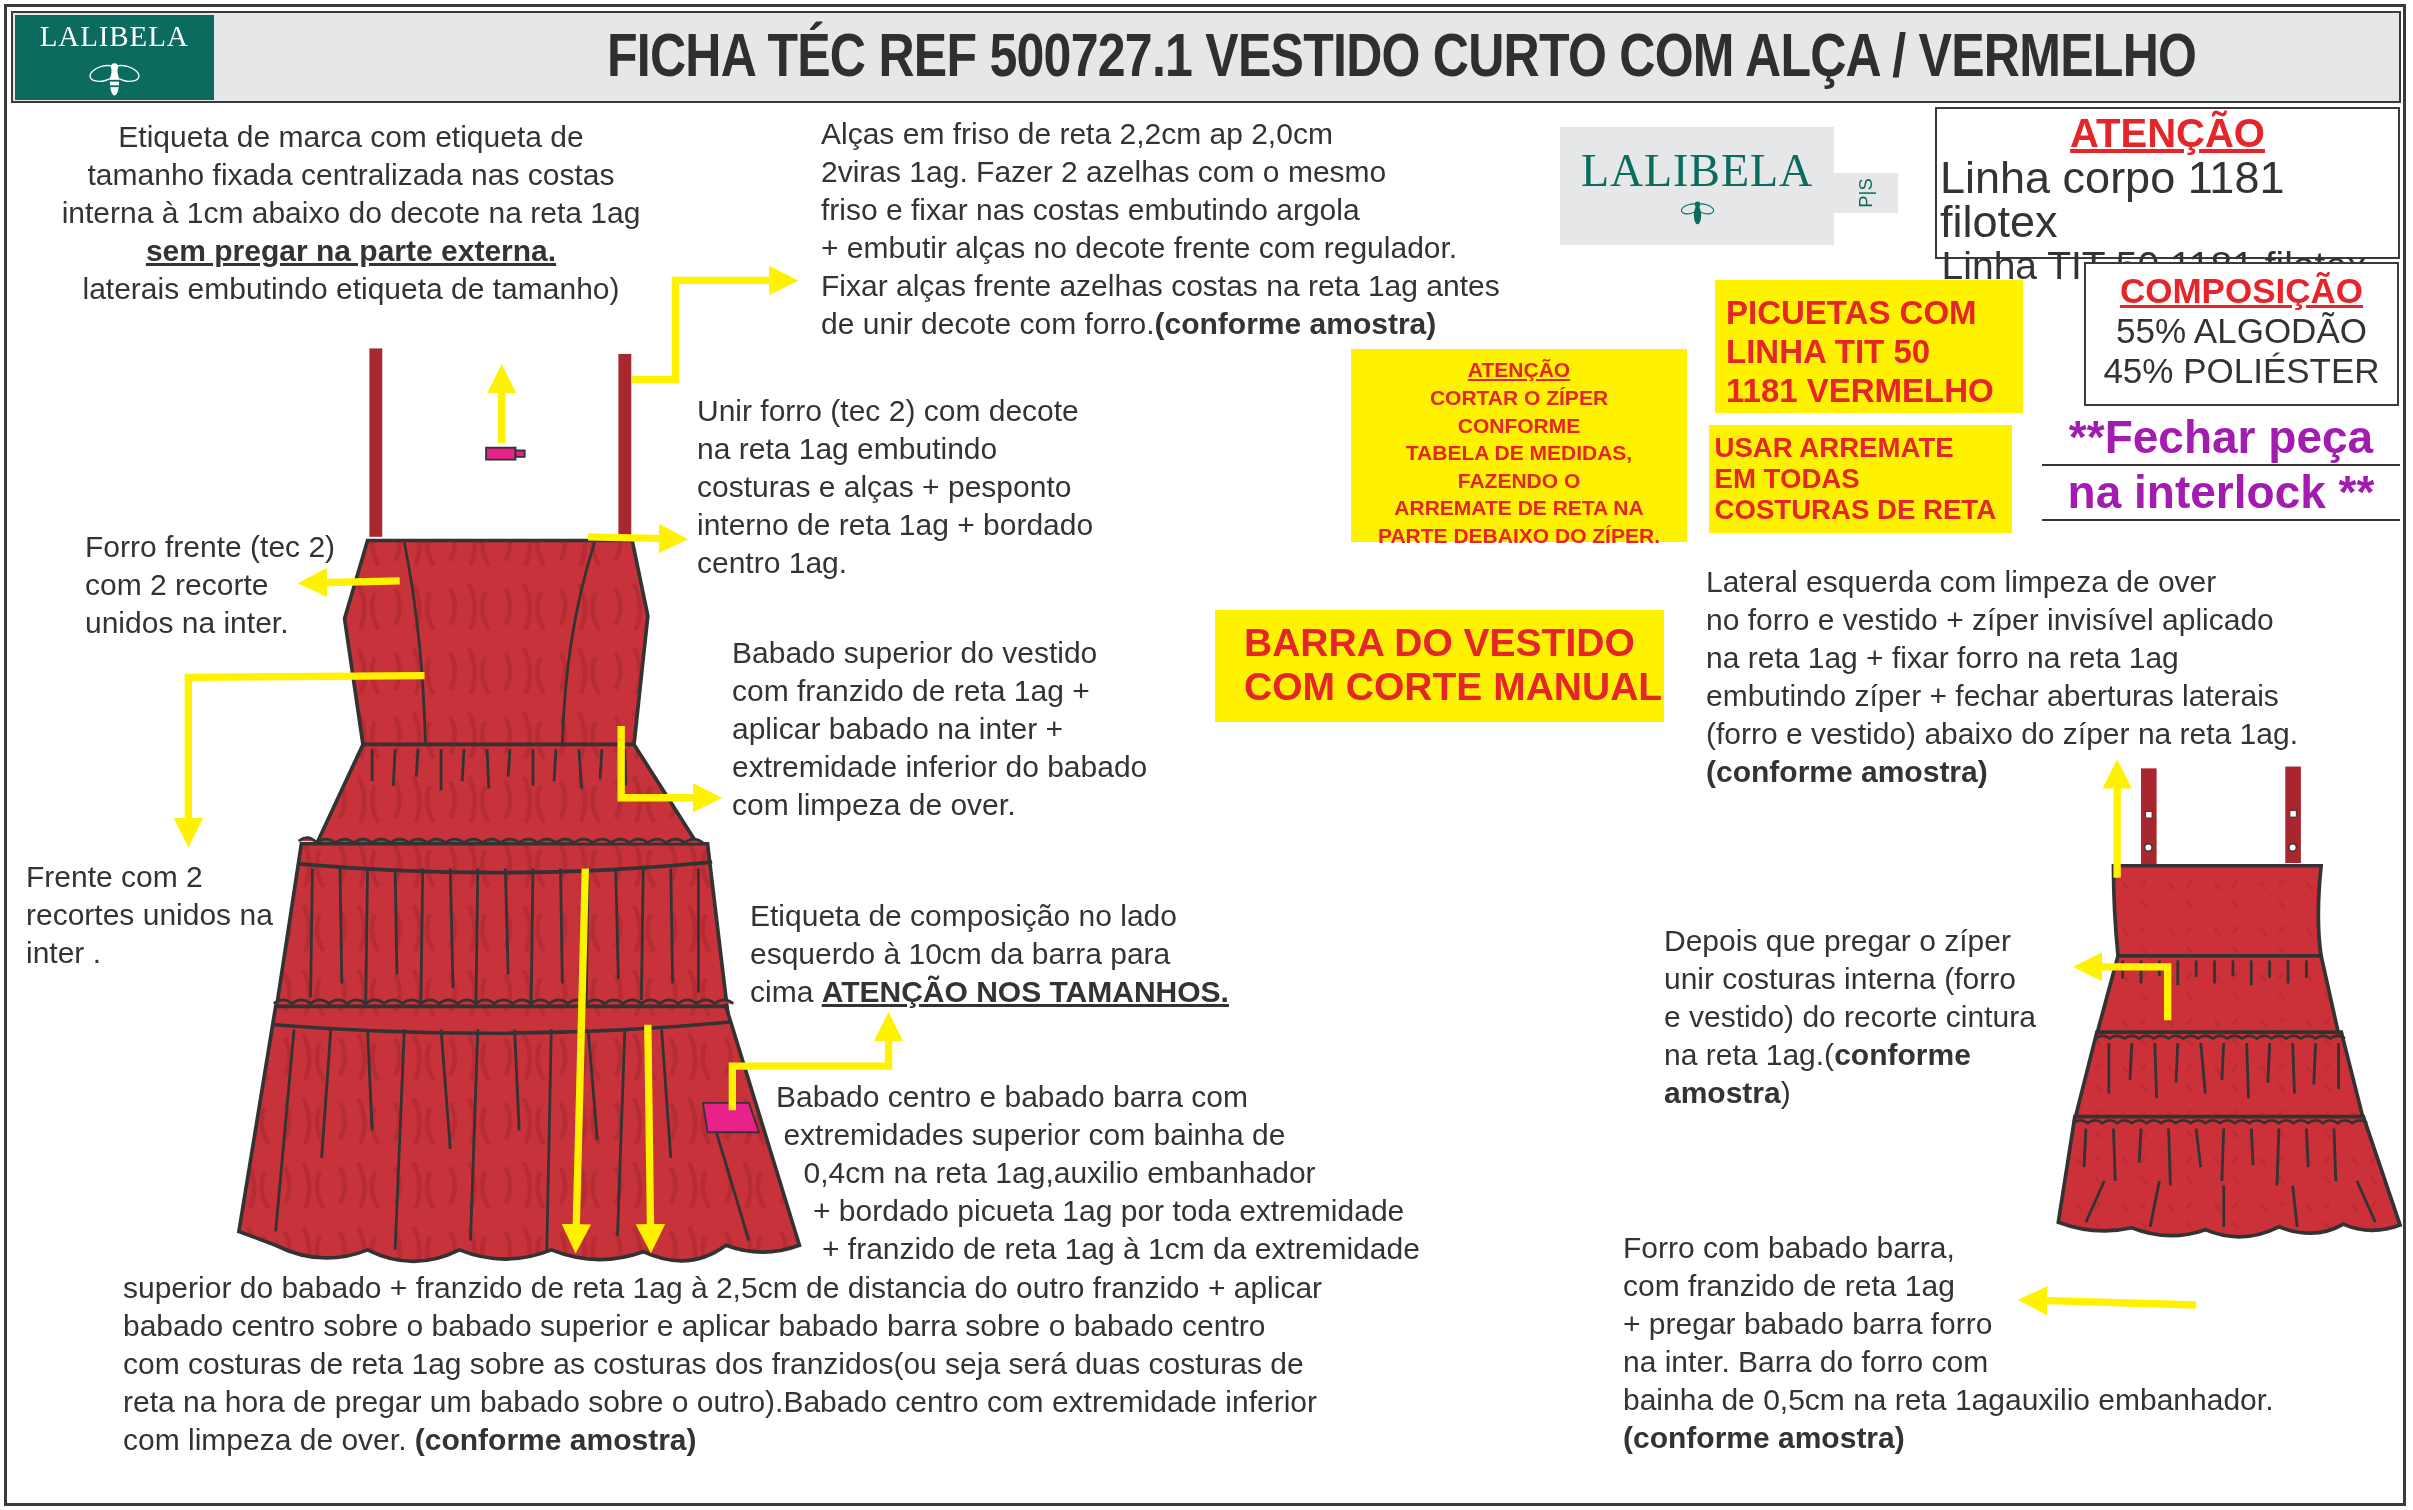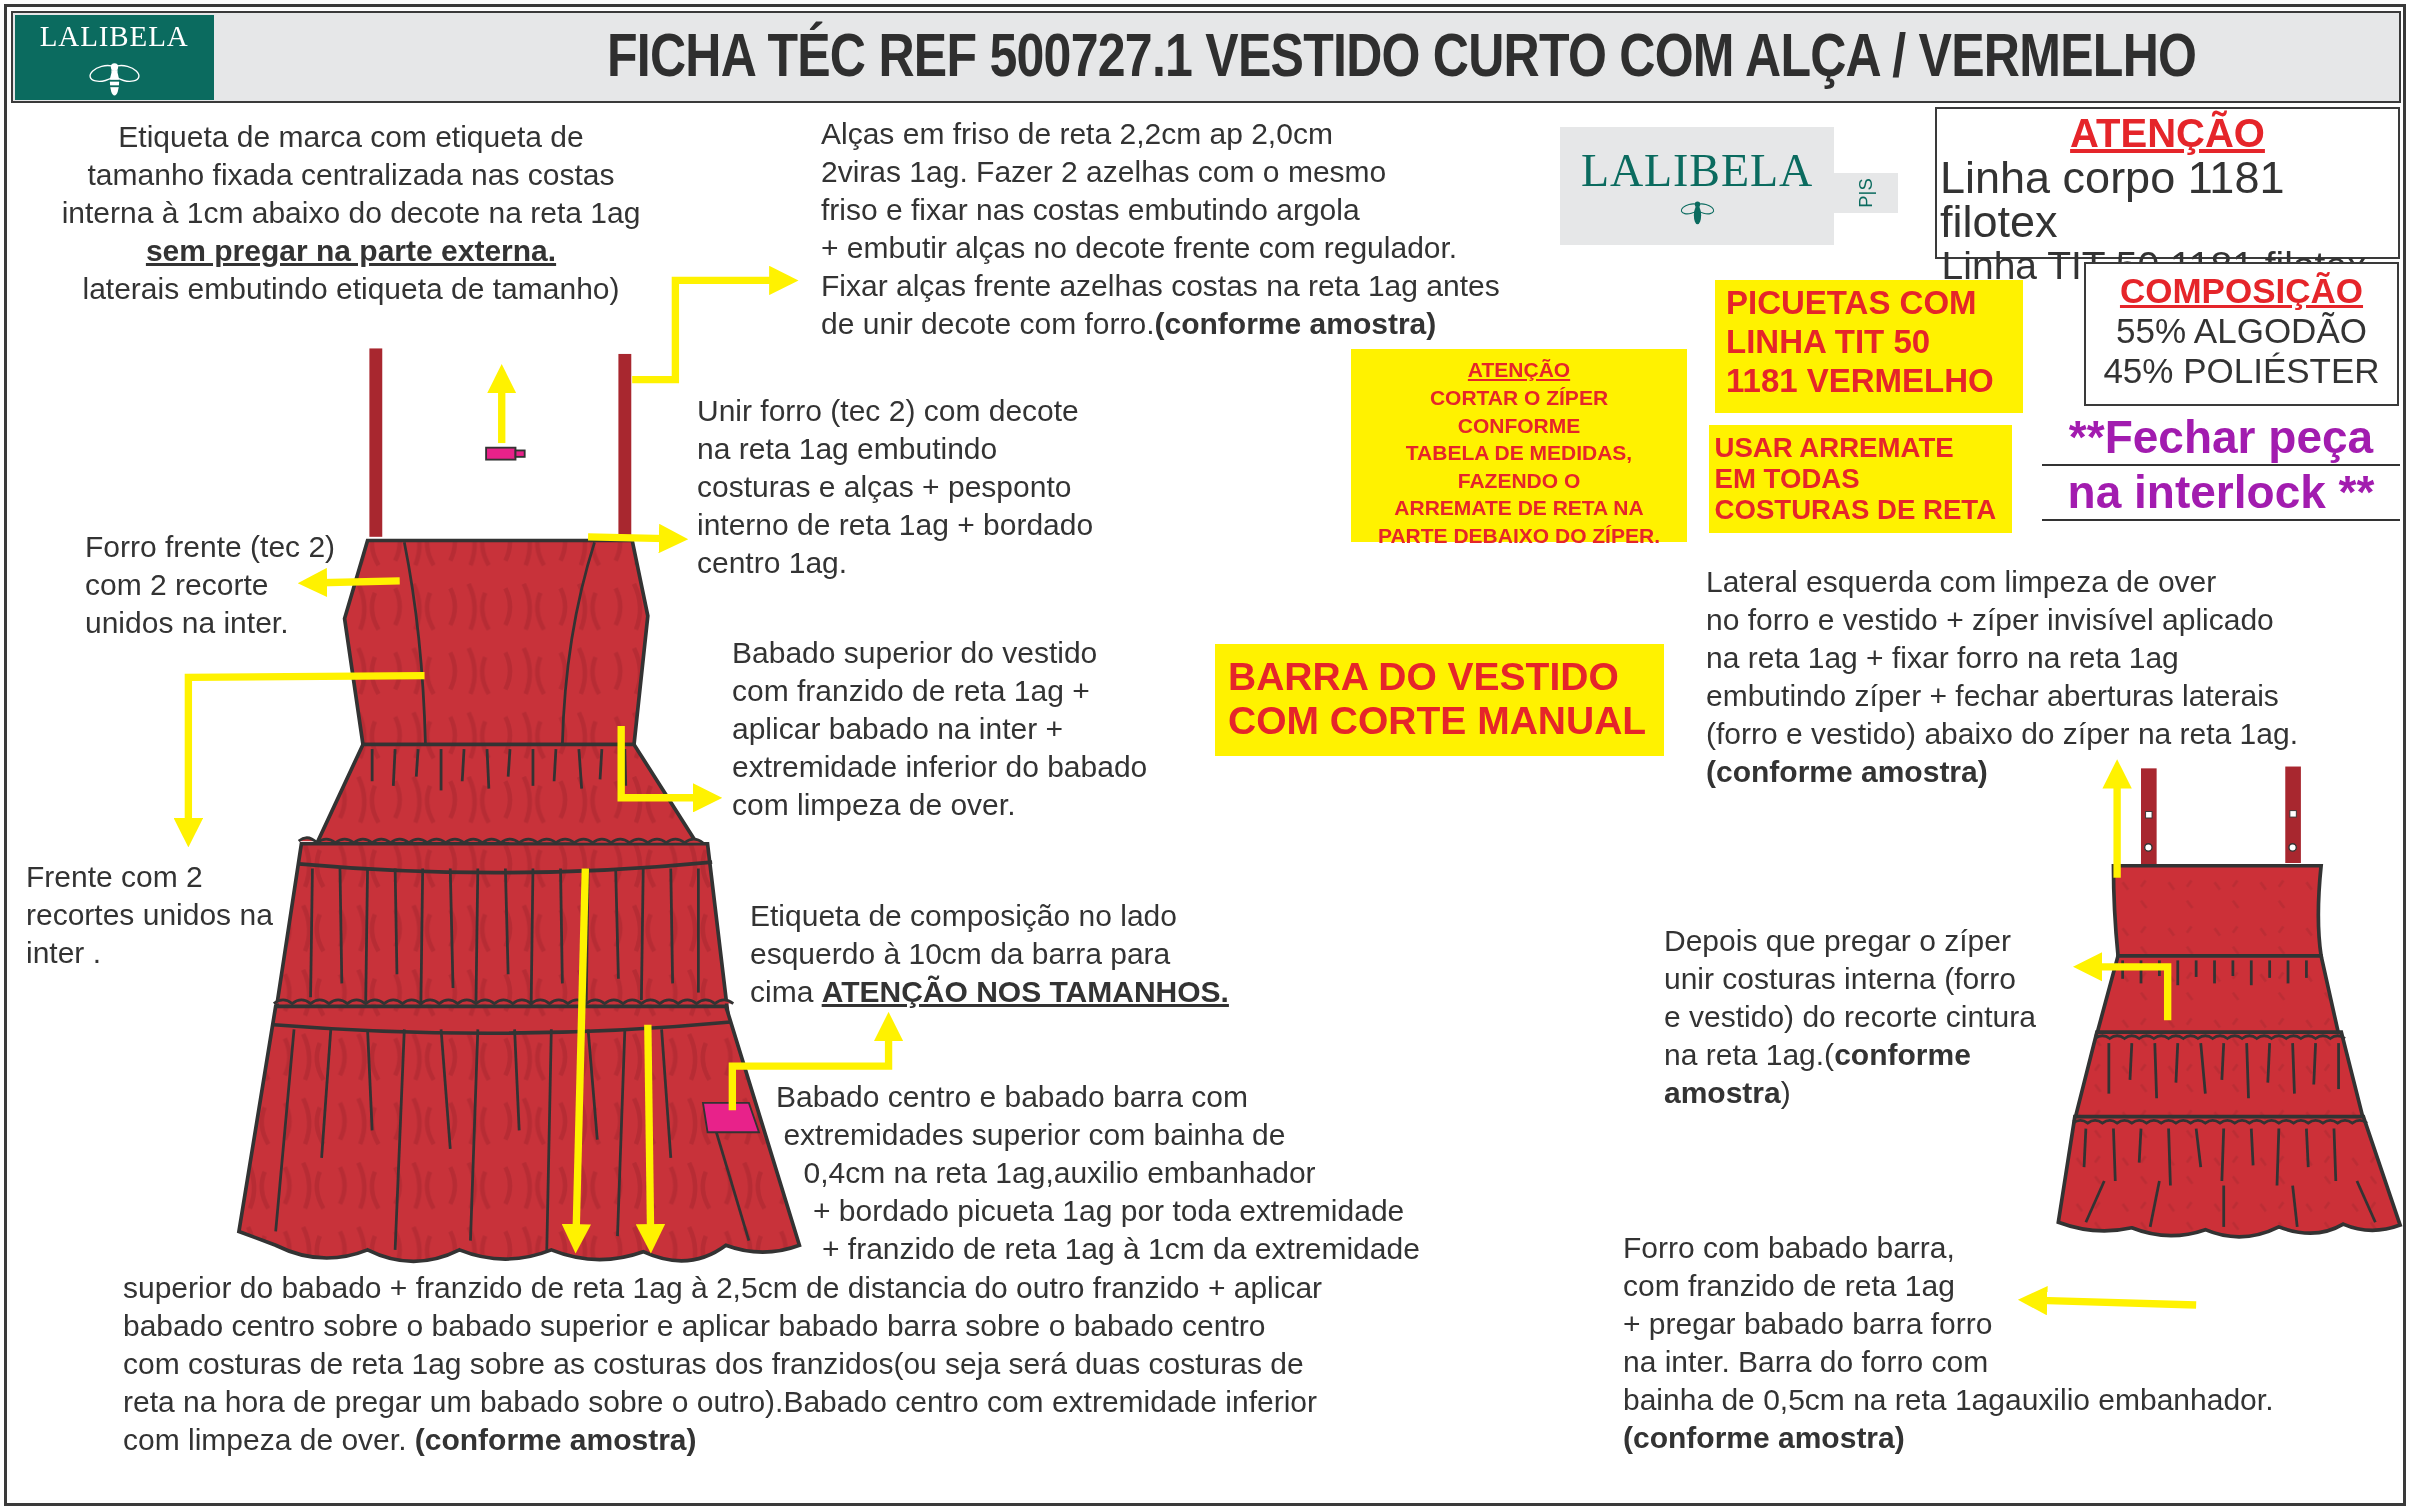--- a/index.html
+++ b/index.html
@@ -344,29 +344,29 @@
 <div class="ybox" style="left:1351px; top:349px; width:336px; height:193px; text-align:center; font-size:21px; line-height:27.6px; padding-top:7.4px; box-sizing:border-box;">
   <div class="u">ATENÇÃO</div>
   <div>CORTAR O ZÍPER</div>
   <div>CONFORME</div>
   <div>TABELA DE MEDIDAS,</div>
   <div>FAZENDO O</div>
   <div>ARREMATE DE RETA NA</div>
   <div>PARTE DEBAIXO DO ZÍPER.</div>
 </div>
 
-<div class="ybox" style="left:1715px; top:280px; width:308px; height:133px; font-size:33px; line-height:39px; padding:3px 0 0 11px; box-sizing:border-box;">
+<div class="ybox" style="left:1715px; top:280px; width:308px; height:133px; font-size:33px; line-height:39px; padding:13px 0 0 11px; box-sizing:border-box;">
   <div>PICUETAS COM</div>
   <div>LINHA TIT 50</div>
   <div>1181 VERMELHO</div>
 </div>
 
 <div class="ybox" style="left:1709px; top:425px; width:303px; height:108px; font-size:27.6px; line-height:31px; padding:7.4px 0 0 5.5px; box-sizing:border-box;">
   <div>USAR ARREMATE</div>
   <div>EM TODAS</div>
   <div>COSTURAS DE RETA</div>
 </div>
 
-<div class="ybox" style="left:1215px; top:610px; width:449px; height:112px; font-size:39px; line-height:44px; padding:11px 0 0 13px; box-sizing:border-box;margin-top:34px;">
+<div class="ybox" style="left:1215px; top:610px; width:449px; height:112px; font-size:39px; line-height:44px; padding:11px 0 0 29px; box-sizing:border-box;">
   <div>BARRA DO VESTIDO</div>
   <div>COM CORTE MANUAL</div>
 </div>
 
 
 </body></html>

